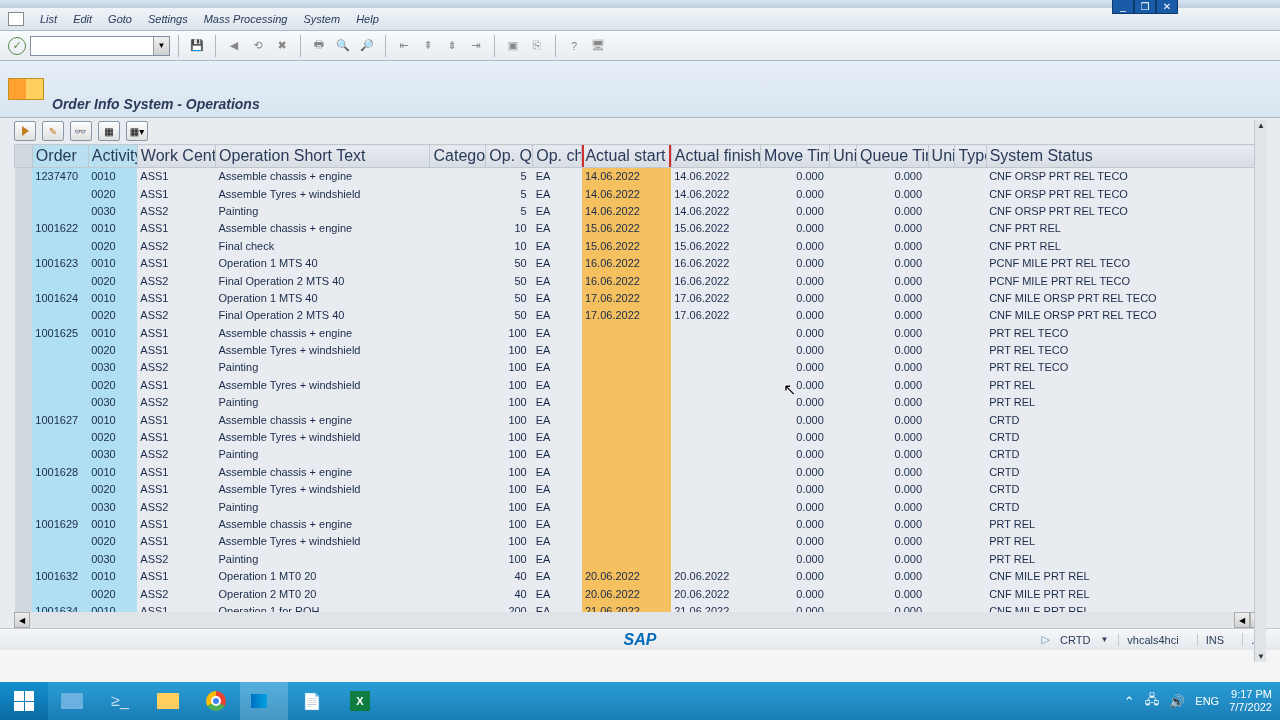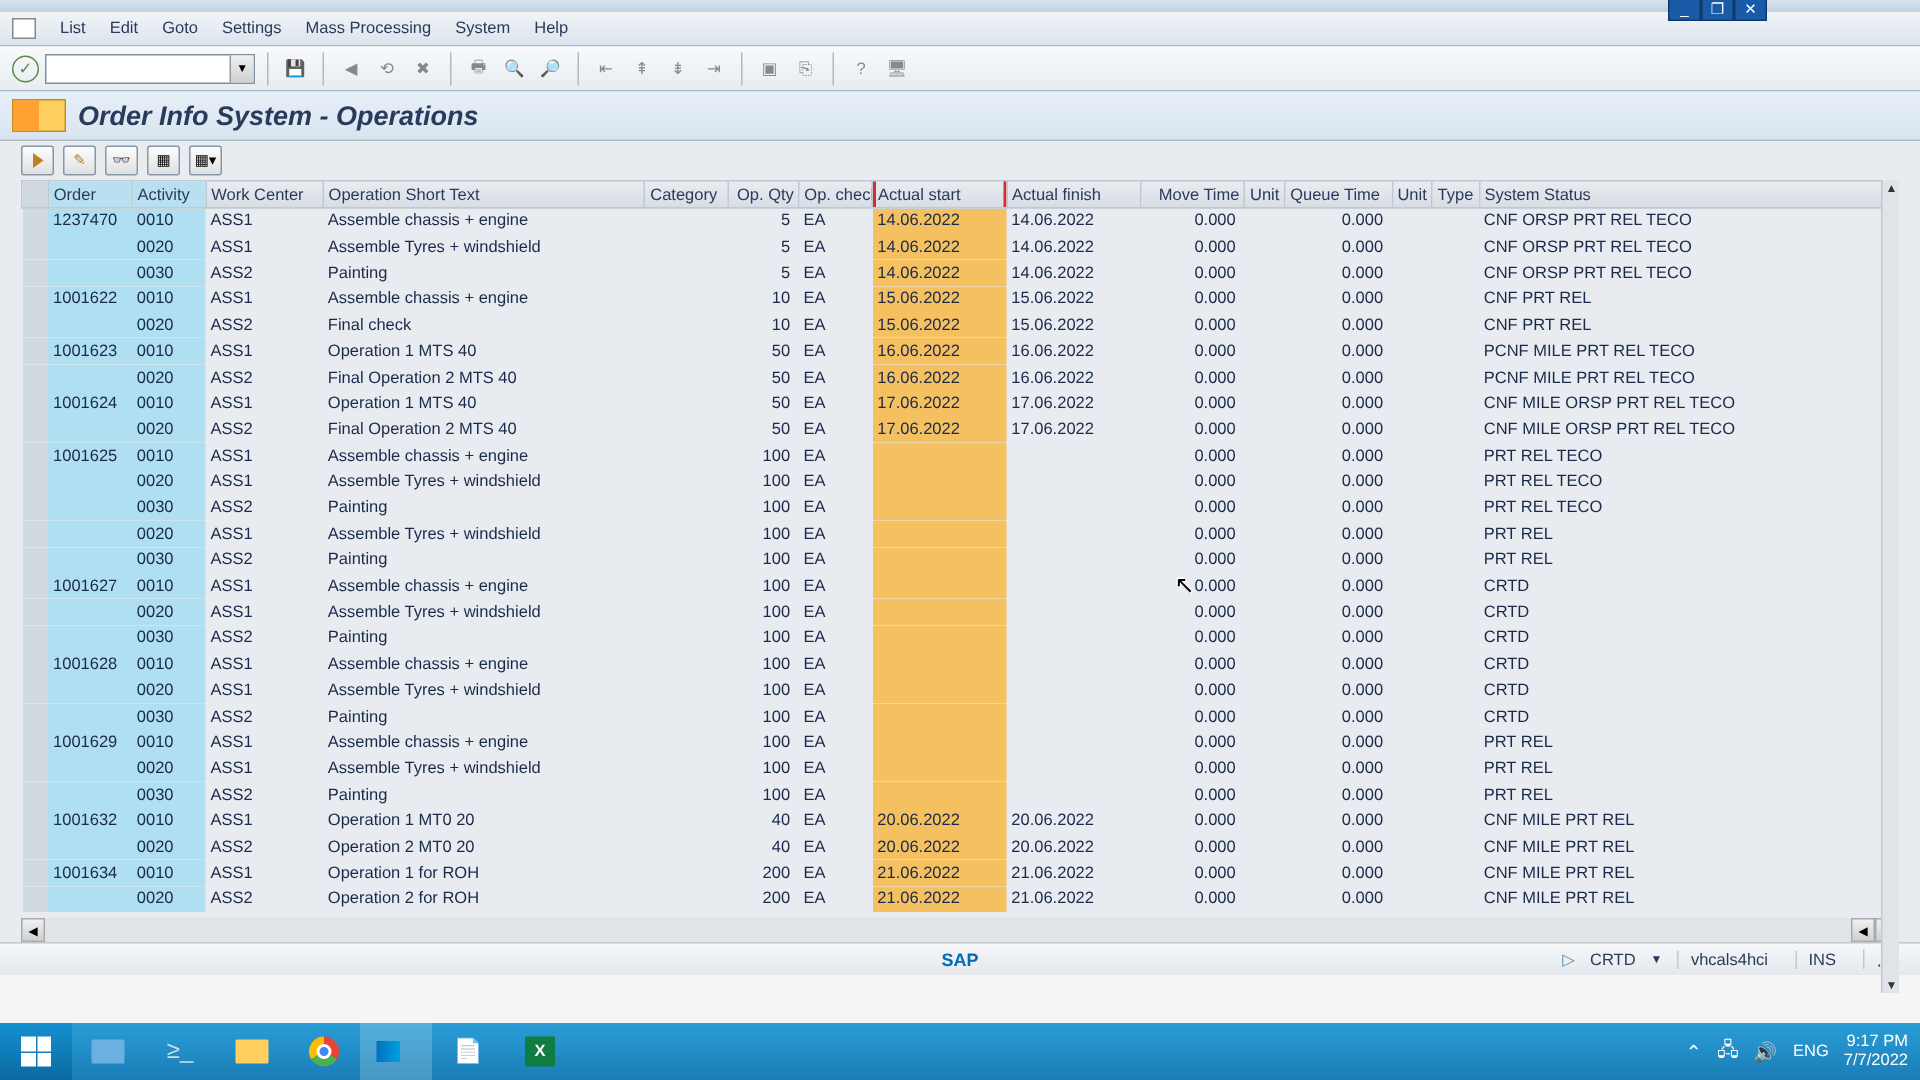--- a/index.html
+++ b/index.html
@@ -1,59 +1,59 @@
 <!DOCTYPE html>
 <html><head>
 <meta charset="utf-8">
 <style>
 * { box-sizing: border-box; margin: 0; padding: 0; }
 body { font-family: Arial, sans-serif; font-size: 11px; background: #f5f5f5; width: 1280px; height: 720px; overflow: hidden; position: relative; }
 .sap-window { width: 100%; height: 650px; background: #e8ecf0; display: flex; flex-direction: column; }
 .title-bar { height: 8px; background: linear-gradient(#d8e4f0, #c0d0e0); position: relative; }
 .window-controls { position: absolute; right: 102px; top: -2px; display: flex; gap: 0; }
 .window-controls div { width: 22px; height: 16px; background: #1a5ba8; color: white; font-size: 10px; display: flex; align-items: center; justify-content: center; border: 1px solid #0d3a6b; }
-.menu-bar { background: linear-gradient(#f0f4f8, #dce4ec); border-bottom: 1px solid #aab8c8; padding: 4px 8px; display: flex; gap: 16px; align-items: center; }
+.menu-bar { background: linear-gradient(#f0f4f8, #dce4ec); border-bottom: 1px solid #aab8c8; padding: 4px 8px; display: flex; gap: 16px; align-items: center; font-style: italic; }
 .menu-bar .doc-icon { width: 16px; height: 14px; background: #fff; border: 1px solid #888; }
 .menu-bar span { color: #2a3a5a; cursor: default; }
 .button-bar { background: linear-gradient(#f8fafc, #e8ecf0); border-bottom: 1px solid #aab8c8; padding: 4px 8px; display: flex; gap: 4px; align-items: center; height: 30px; }
 .btn-bar-item { width: 20px; height: 20px; display: inline-flex; align-items: center; justify-content: center; color: #888; }
 .ok-circle { width: 18px; height: 18px; border: 1px solid #5a8a4a; border-radius: 50%; display: flex; align-items: center; justify-content: center; color: #5a8a4a; font-size: 11px; }
 .combo { width: 140px; height: 20px; background: white; border: 1px solid #8090a0; display: flex; align-items: center; justify-content: flex-end; }
 .combo-arrow { width: 16px; height: 18px; background: linear-gradient(#f0f0f0,#d0d0d0); border-left: 1px solid #999; display:flex; align-items:center; justify-content:center; font-size:8px; }
 .divider { width: 1px; height: 22px; background: #b0b8c0; margin: 0 4px; }
 .page-title-bar { background: linear-gradient(#e8f0f8, #d8e4f0); padding: 5px 8px; display: flex; align-items: center; gap: 8px; border-bottom: 1px solid #aab8c0; }
 .page-title-icon { width: 36px; height: 22px; background: #ffd060; border: 1px solid #c09020; display:flex; }
 .page-title-icon::before { content:""; width:50%; background:#ffa030; }
-.page-title { font-size: 18px; font-style: italic; font-weight: bold; color: #2a3a5a; }
+.page-title { font-size: 14px; font-style: italic; font-weight: bold; color: #2a3a5a; margin-top: 30px; }
 .sub-toolbar { background: #e8ecf0; padding: 3px 14px; display: flex; gap: 6px; }
 .sub-btn { width: 22px; height: 20px; background: linear-gradient(#fdfdfd,#e0e0e0); border: 1px solid #8898a8; border-radius: 2px; display: flex; align-items: center; justify-content: center; font-size: 10px; }
 .play-btn::before { content:""; border-left: 7px solid #c08020; border-top: 5px solid transparent; border-bottom: 5px solid transparent; }
 .edit-btn { color: #c08020; }
 .table-area { flex: 1; overflow: hidden; display: flex; margin: 0 14px; }
 .scroll-margin-right { width: 12px; background: #e0e4e8; border-left: 1px solid #c0c8d0; position: absolute; right: 14px; top: 120px; bottom: 58px; }
 .scroll-margin-right::before { content:"▲"; font-size:8px; color:#333; position:absolute; top:1px; left:2px; }
 .scroll-margin-right::after { content:"▼"; font-size:8px; color:#333; position:absolute; bottom:1px; left:2px; }
 .table-wrapper { flex: 1; overflow: hidden; }
 table { border-collapse: collapse; width: 100%; table-layout: fixed; }
-th { background: linear-gradient(#e8ecf0, #d8dce4); text-align: left; font-weight: normal; color: #2a3a5a; padding: 2px 3px; border: 1px solid #c0c8d0; font-size: 11px; white-space: nowrap; overflow: hidden; height: 18px; }
+th { background: linear-gradient(#e8ecf0, #d8dce4); text-align: left; font-weight: normal; color: #2a3a5a; padding: 2px 3px; border: 1px solid #c0c8d0; font-size: 16px; white-space: nowrap; overflow: hidden; height: 18px; }
 td { padding: 1px 3px; border-bottom: 0px; font-size: 11px; color: #1a2a4a; white-space: nowrap; overflow: hidden; height: 17.4px; }
 .col-sel { width: 16px; background: #d0d8e0; }
 .col-hl { background: #b8e0f0; }
 td.col-hl { background: #b0dff2; }
 .col-date-hl { background: #f5c060; }
 th.col-date-hl { background: linear-gradient(#e8ecf0, #d8dce4); margin-left: 40px; }
 .sort-marker { position: relative; }
 .sort-marker::before { content:""; position:absolute; left:0; top:-1px; bottom:-1px; border-left:2px solid #d03030; }
 .sort-marker::after { content:""; position:absolute; right:0; top:-1px; bottom:-1px; border-right:2px solid #d03030; }
 .num { text-align: right; padding-right: 6px; }
 .hscroll { height: 16px; background: #e0e4e8; margin: 0 14px; display: flex; justify-content: space-between; }
 .hscroll-btn { width: 16px; height: 16px; background: linear-gradient(#f0f0f0,#d0d0d0); border:1px solid #aaa; font-size:8px; display:flex; align-items:center; justify-content:center; }
 .hscroll-right-grp { display:flex; }
 .status-bar { height: 22px; background: linear-gradient(#f5f7fa, #e4e8ec); border-top: 1px solid #c0c8d0; display: flex; align-items: center; gap: 10px; padding: 0 10px; justify-content: flex-end; font-size: 11px; color: #2a3a5a; }
-.sap-logo { position: absolute; left: 50%; transform: translateX(-50%); font-weight: bold; color: #006bb8; font-size: 12px; }
+.sap-logo { position: absolute; left: 50%; transform: translateX(-50%); font-weight: bold; color: #006bb8; font-size: 16px; font-style: italic; }
 .status-seg { border-left: 1px solid #c0c8d0; padding: 0 8px; }
 .taskbar { position: absolute; bottom: 0; left: 0; right: 0; height: 38px; background: linear-gradient(#2a9dd6, #1a7db6); display: flex; align-items: center; }
 .start-btn { width: 48px; height: 38px; background: linear-gradient(#1590d0, #0a6aa0); display: flex; align-items: center; justify-content: center; }
 .win-logo { width: 20px; height: 20px; display: grid; grid-template: 1fr 1fr / 1fr 1fr; gap: 1px; }
 .win-logo div { background: white; }
 .task-icon { width: 48px; height: 38px; display: flex; align-items: center; justify-content: center; color: white; font-size: 16px; }
 .task-icon.active { background: rgba(255,255,255,0.2); }
 .folder-ic { width:22px; height:16px; background:#ffd060; border-radius:1px; }
 .chrome-ic { width:20px; height:20px; border-radius:50%; background: conic-gradient(#ea4335 0 120deg, #4caf50 120deg 240deg, #fbbc05 240deg 360deg); position:relative; }
 .chrome-ic::after { content:""; position:absolute; inset:5px; background:#4285f4; border-radius:50%; border:2px solid white; }

